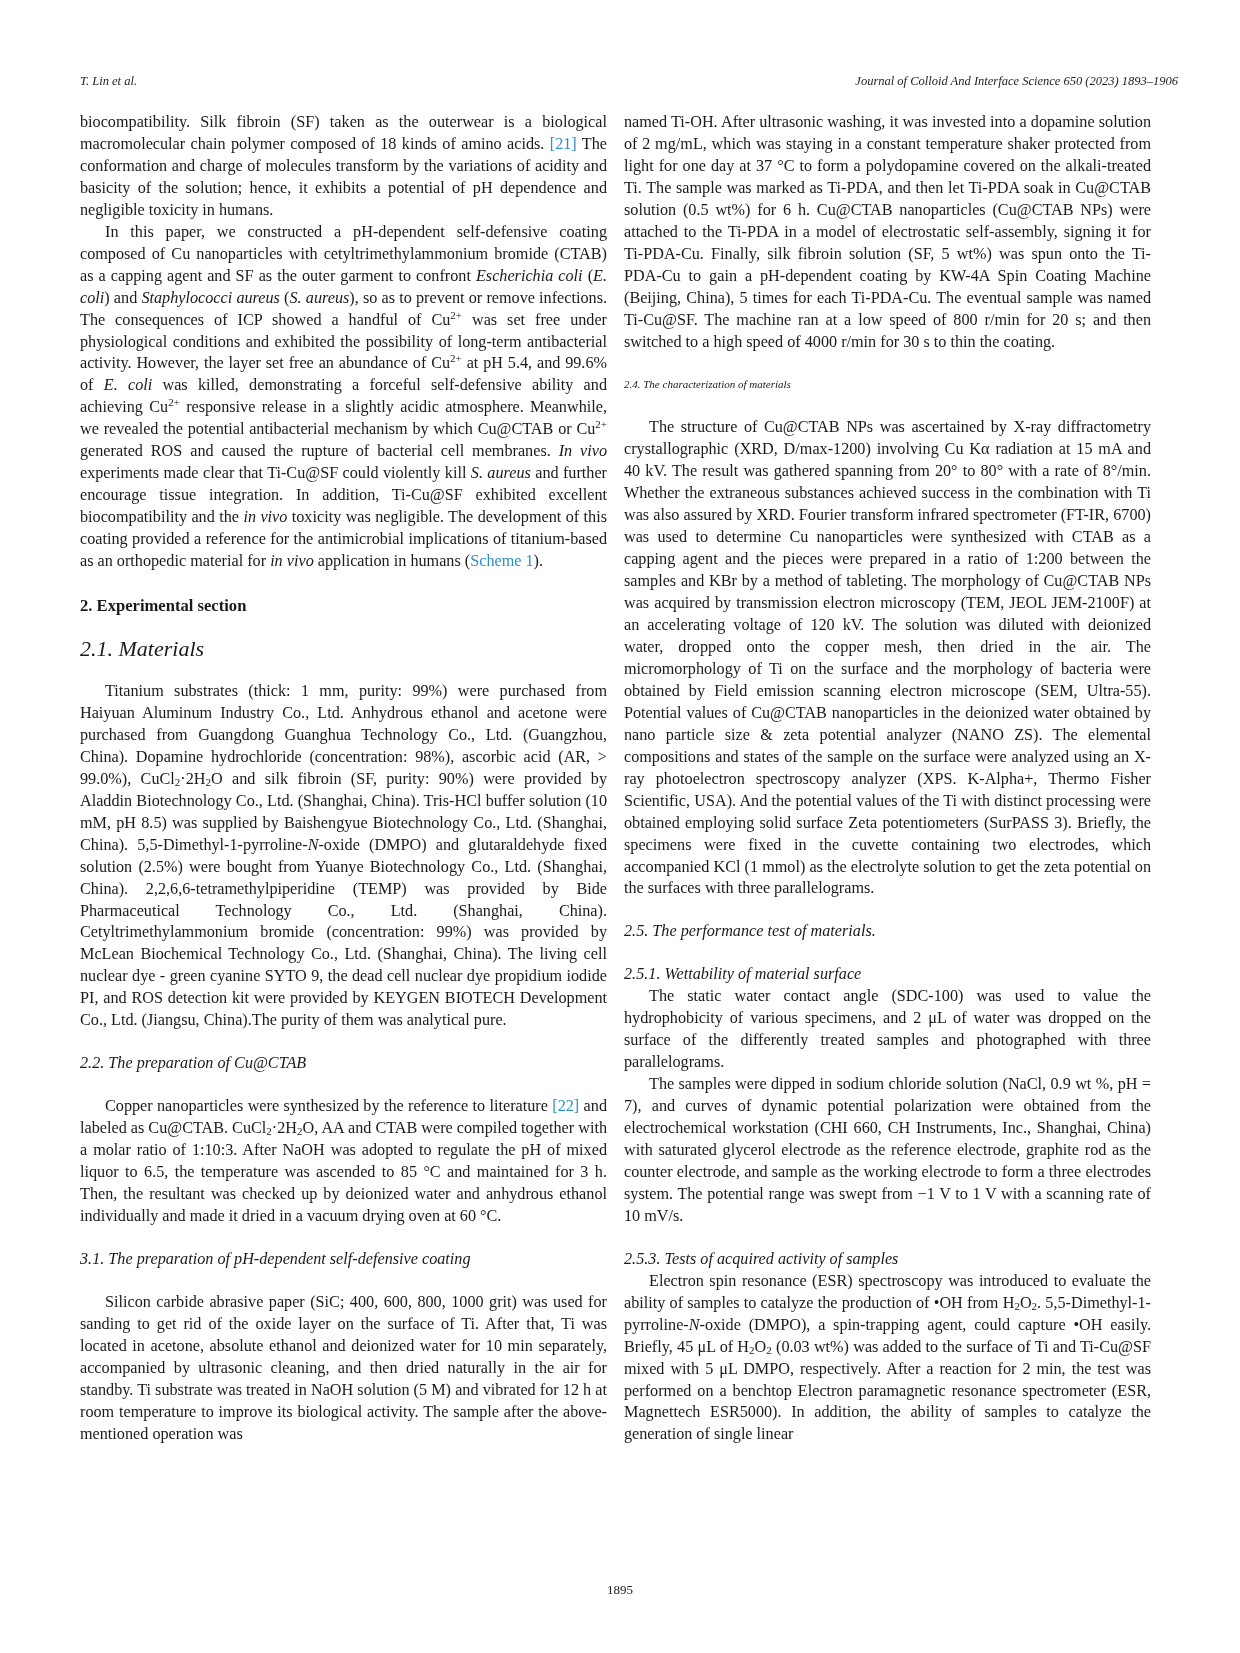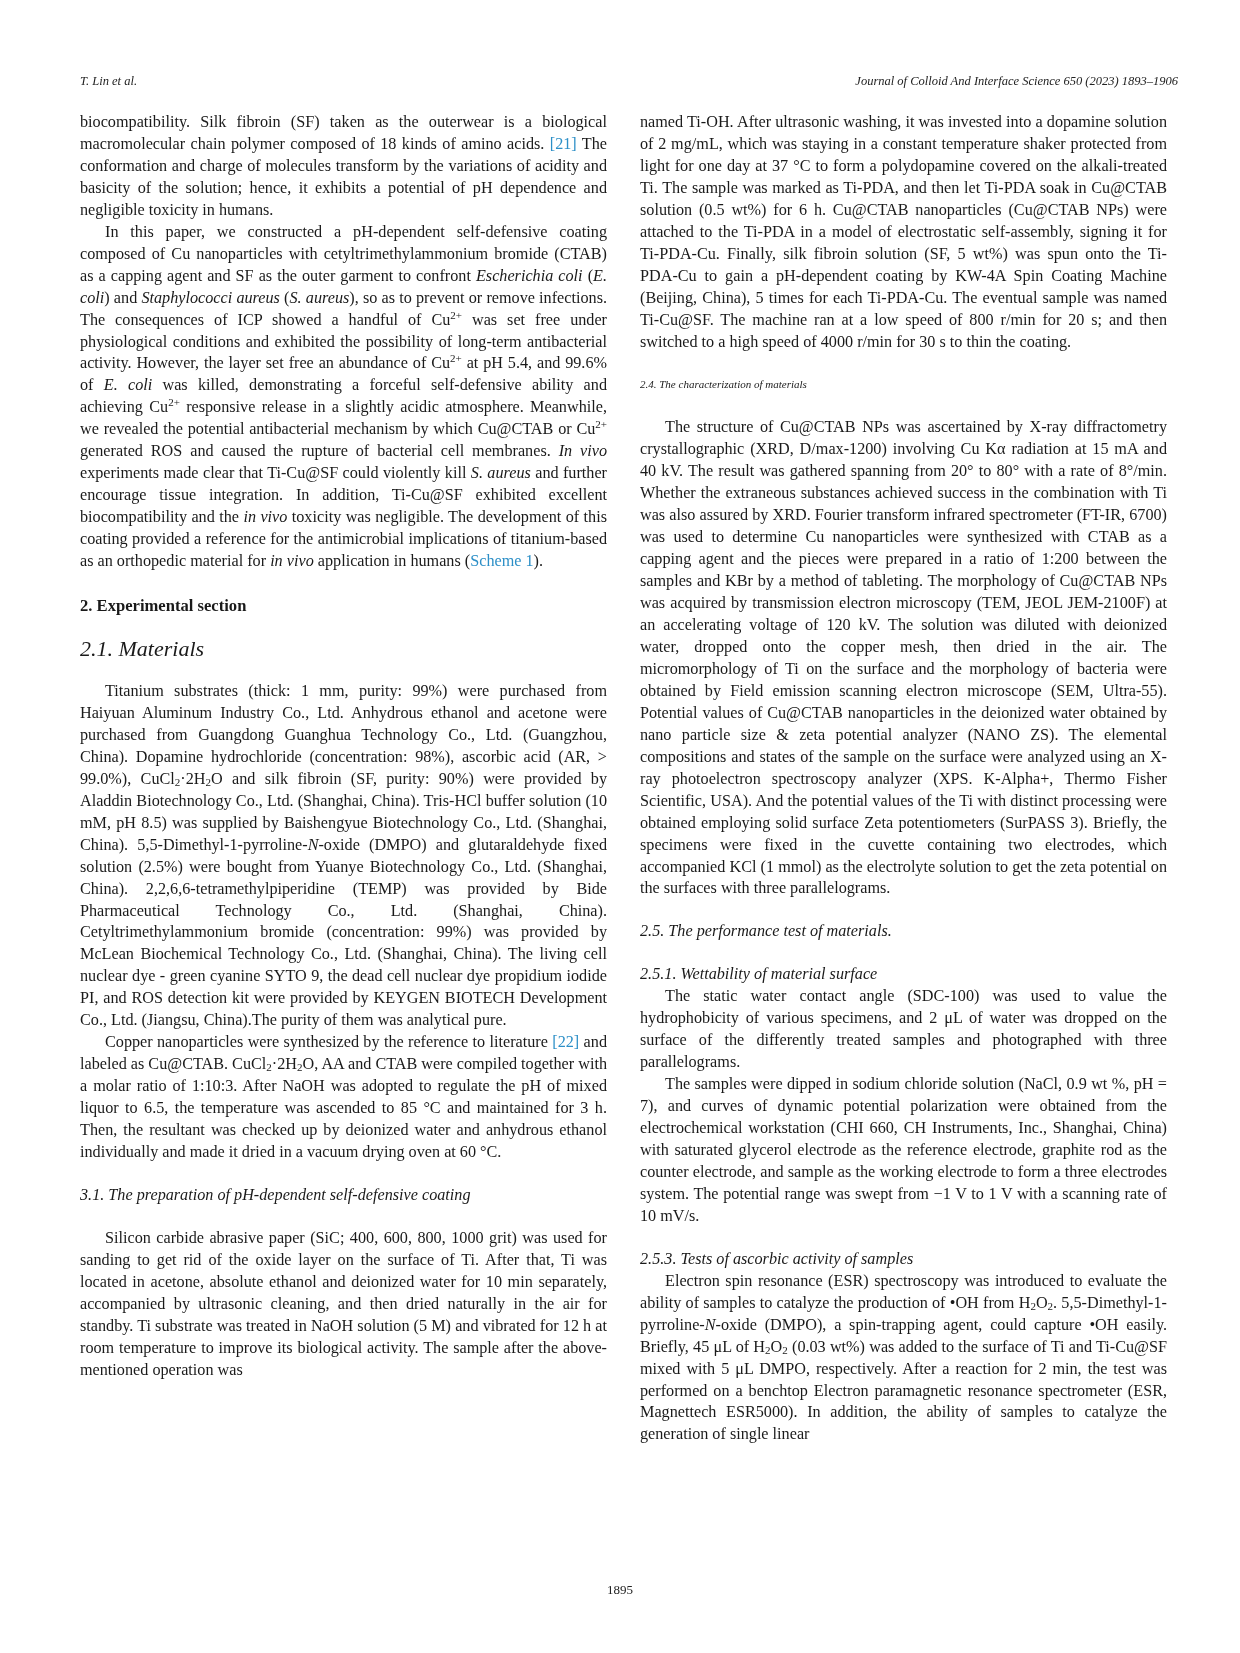--- a/index.html
+++ b/index.html
@@ -12,21 +12,21 @@
     position: absolute; top: 74px; font-style: italic; font-size: 12.5px; color: #222; text-align: right;
   }
   .rh-left { left: 80px; }
   .rh-right { right: 62px; }
   .col {
     position: absolute; top: 112px; width: 527px;
     font-size: 16.2px; line-height: 21.95px; text-align: justify;
     hyphens: manual;
   }
   .col-left { left: 80px; }
-  .col-right { left: 640px; }
+  .col-right { left: 624px; }
   p { margin: 0; }
   p.indent { text-indent: 25px; }
   .sec-head { font-weight: bold; font-size: 16.6px; margin: 22px 0 0 0; line-height: 22px; }
   .sub-head { font-style: italic; margin: 21px 0 21px 0; }
   .subsub-head { font-style: italic; margin: 21px 0 0 0; }
   .link { color: #2c8fc7; }
   sup { font-size: 0.68em; line-height: 0; vertical-align: 0.52em; }
   sub { font-size: 0.68em; line-height: 0; vertical-align: -0.2em; }
   .page-number {
     position: absolute; top: 1582px; left: 0; width: 1240px; text-align: center;
@@ -43,20 +43,21 @@
   <p><span>biocompatibility. Silk fibroin (SF) taken as the outerwear is a biological macromolecular chain polymer composed of 18 kinds of amino acids. </span><a class="link" style="color: rgb(44, 143, 199);">[21]</a><span> The conformation and charge of molecules transform by the variations of acidity and basicity of the solution; hence, it exhibits a potential of pH dependence and negligible toxicity in humans.</span></p>
 
   <p class="indent"><span>In this paper, we constructed a pH-dependent self-defensive coating composed of Cu nanoparticles with cetyltrimethylammonium bromide (CTAB) as a capping agent and SF as the outer garment to confront </span><i>Escherichia coli</i><span> (</span><i>E. coli</i><span>) and </span><i>Staphylococci aureus</i><span> (</span><i>S. aureus</i><span>), so as to prevent or remove infections. The consequences of ICP showed a handful of Cu</span><sup>2+</sup><span> was set free under physiological conditions and exhibited the possibility of long-term antibacterial activity. However, the layer set free an abundance of Cu</span><sup>2+</sup><span> at pH 5.4, and 99.6% of </span><i>E. coli</i><span> was killed, demonstrating a forceful self-defensive ability and achieving Cu</span><sup>2+</sup><span> responsive release in a slightly acidic atmosphere. Meanwhile, we revealed the potential antibacterial mechanism by which Cu@CTAB or Cu</span><sup>2+</sup><span> generated ROS and caused the rupture of bacterial cell membranes. </span><i>In vivo</i><span> experiments made clear that Ti-Cu@SF could violently kill </span><i>S. aureus</i><span> and further encourage tissue integration. In addition, Ti-Cu@SF exhibited excellent biocompatibility and the </span><i>in vivo</i><span> toxicity was negligible. The development of this coating provided a reference for the antimicrobial implications of titanium-based as an orthopedic material for </span><i>in vivo</i><span> application in humans (</span><a class="link" style="color: rgb(44, 143, 199);">Scheme 1</a><span>).</span></p>
 
   <h2 class="sec-head">2.  Experimental section</h2>
 
   <h3 class="sub-head" style="font-weight:normal;font-size:22px;">2.1.  Materials</h3>
 
   <p class="indent"><span>Titanium substrates (thick: 1 mm, purity: 99%) were purchased from Haiyuan Aluminum Industry Co., Ltd. Anhydrous ethanol and acetone were purchased from Guangdong Guanghua Technology Co., Ltd. (Guangzhou, China). Dopamine hydrochloride (concentration: 98%), ascorbic acid (AR, &gt; 99.0%), CuCl</span><sub>2</sub><span>·2H</span><sub>2</sub><span>O and silk fibroin (SF, purity: 90%) were provided by Aladdin Biotechnology Co., Ltd. (Shanghai, China). Tris-HCl buffer solution (10 mM, pH 8.5) was supplied by Baishengyue Biotechnology Co., Ltd. (Shanghai, China). 5,5-Dimethyl-1-pyrroline-</span><i>N</i><span>-oxide (DMPO) and glutaraldehyde fixed solution (2.5%) were bought from Yuanye Biotechnology Co., Ltd. (Shanghai, China). 2,2,6,6-tetramethylpiperidine (TEMP) was provided by Bide Pharmaceutical Technology Co., Ltd. (Shanghai, China). Cetyltrimethylammonium bromide (concentration: 99%) was provided by McLean Biochemical Technology Co., Ltd. (Shanghai, China). The living cell nuclear dye - green cyanine SYTO 9, the dead cell nuclear dye propidium iodide PI, and ROS detection kit were provided by KEYGEN BIOTECH Development Co., Ltd. (Jiangsu, China).The purity of them was analytical pure.</span></p>
 
+  <h3 class="sub-head" style="font-weight:normal;font-size:16.2px;">2.2.  The preparation of Cu@CTAB</h3>
 
   <p class="indent"><span>Copper nanoparticles were synthesized by the reference to literature </span><a class="link" style="color: rgb(44, 143, 199);">[22]</a><span> and labeled as Cu@CTAB. CuCl</span><sub>2</sub><span>·2H</span><sub>2</sub><span>O, AA and CTAB were compiled together with a molar ratio of 1:10:3. After NaOH was adopted to regulate the pH of mixed liquor to 6.5, the temperature was ascended to 85 °C and maintained for 3 h. Then, the resultant was checked up by deionized water and anhydrous ethanol individually and made it dried in a vacuum drying oven at 60 °C.</span></p>
 
   <h3 class="sub-head" style="font-weight:normal;font-size:16.2px;">3.1.  The preparation of pH-dependent self-defensive coating</h3>
 
   <p class="indent">Silicon carbide abrasive paper (SiC; 400, 600, 800, 1000 grit) was used for sanding to get rid of the oxide layer on the surface of Ti. After that, Ti was located in acetone, absolute ethanol and deionized water for 10 min separately, accompanied by ultrasonic cleaning, and then dried naturally in the air for standby. Ti substrate was treated in NaOH solution (5 M) and vibrated for 12 h at room temperature to improve its biological activity. The sample after the above-mentioned operation was</p>
 </div>
 
 <div class="col col-right">
   <p>named Ti-OH. After ultrasonic washing, it was invested into a dopamine solution of 2 mg/mL, which was staying in a constant temperature shaker protected from light for one day at 37 °C to form a polydopamine covered on the alkali-treated Ti. The sample was marked as Ti-PDA, and then let Ti-PDA soak in Cu@CTAB solution (0.5 wt%) for 6 h. Cu@CTAB nanoparticles (Cu@CTAB NPs) were attached to the Ti-PDA in a model of electrostatic self-assembly, signing it for Ti-PDA-Cu. Finally, silk fibroin solution (SF, 5 wt%) was spun onto the Ti-PDA-Cu to gain a pH-dependent coating by KW-4A Spin Coating Machine (Beijing, China), 5 times for each Ti-PDA-Cu. The eventual sample was named Ti-Cu@SF. The machine ran at a low speed of 800 r/min for 20 s; and then switched to a high speed of 4000 r/min for 30 s to thin the coating.</p>
@@ -65,17 +66,17 @@
 
   <p class="indent">The structure of Cu@CTAB NPs was ascertained by X-ray diffractometry crystallographic (XRD, D/max-1200) involving Cu Kα radiation at 15 mA and 40 kV. The result was gathered spanning from 20° to 80° with a rate of 8°/min. Whether the extraneous substances achieved success in the combination with Ti was also assured by XRD. Fourier transform infrared spectrometer (FT-IR, 6700) was used to determine Cu nanoparticles were synthesized with CTAB as a capping agent and the pieces were prepared in a ratio of 1:200 between the samples and KBr by a method of tableting. The morphology of Cu@CTAB NPs was acquired by transmission electron microscopy (TEM, JEOL JEM-2100F) at an accelerating voltage of 120 kV. The solution was diluted with deionized water, dropped onto the copper mesh, then dried in the air. The micromorphology of Ti on the surface and the morphology of bacteria were obtained by Field emission scanning electron microscope (SEM, Ultra-55). Potential values of Cu@CTAB nanoparticles in the deionized water obtained by nano particle size &amp; zeta potential analyzer (NANO ZS). The elemental compositions and states of the sample on the surface were analyzed using an X-ray photoelectron spectroscopy analyzer (XPS. K-Alpha+, Thermo Fisher Scientific, USA). And the potential values of the Ti with distinct processing were obtained employing solid surface Zeta potentiometers (SurPASS 3). Briefly, the specimens were fixed in the cuvette containing two electrodes, which accompanied KCl (1 mmol) as the electrolyte solution to get the zeta potential on the surfaces with three parallelograms.</p>
 
   <h3 class="sub-head" style="font-weight:normal;font-size:16.2px;">2.5.  The performance test of materials.</h3>
 
   <h4 class="subsub-head" style="font-weight:normal;font-size:16.2px;margin-top:0;">2.5.1.  Wettability of material surface</h4>
   <p class="indent">The static water contact angle (SDC-100) was used to value the hydrophobicity of various specimens, and 2 μL of water was dropped on the surface of the differently treated samples and photographed with three parallelograms.</p>
 
   <p class="indent">The samples were dipped in sodium chloride solution (NaCl, 0.9 wt %, pH = 7), and curves of dynamic potential polarization were obtained from the electrochemical workstation (CHI 660, CH Instruments, Inc., Shanghai, China) with saturated glycerol electrode as the reference electrode, graphite rod as the counter electrode, and sample as the working electrode to form a three electrodes system. The potential range was swept from −1 V to 1 V with a scanning rate of 10 mV/s.</p>
 
-  <h4 class="subsub-head" style="font-weight:normal;font-size:16.2px;">2.5.3.  Tests of ascorbic activity of samples</h4>
+  <h4 class="subsub-head" style="font-weight:normal;font-size:16.2px;">2.5.3.  Tests of acquired activity of samples</h4>
   <p class="indent"><span>Electron spin resonance (ESR) spectroscopy was introduced to evaluate the ability of samples to catalyze the production of •OH from H</span><sub>2</sub><span>O</span><sub>2</sub><span>. 5,5-Dimethyl-1-pyrroline-</span><i>N</i><span>-oxide (DMPO), a spin-trapping agent, could capture •OH easily. Briefly, 45 μL of H</span><sub>2</sub><span>O</span><sub>2</sub><span> (0.03 wt%) was added to the surface of Ti and Ti-Cu@SF mixed with 5 μL DMPO, respectively. After a reaction for 2 min, the test was performed on a benchtop Electron paramagnetic resonance spectrometer (ESR, Magnettech ESR5000). In addition, the ability of samples to catalyze the generation of single linear</span></p>
 </div>
 
 <div class="page-number">1895</div>
 
 </body></html>

